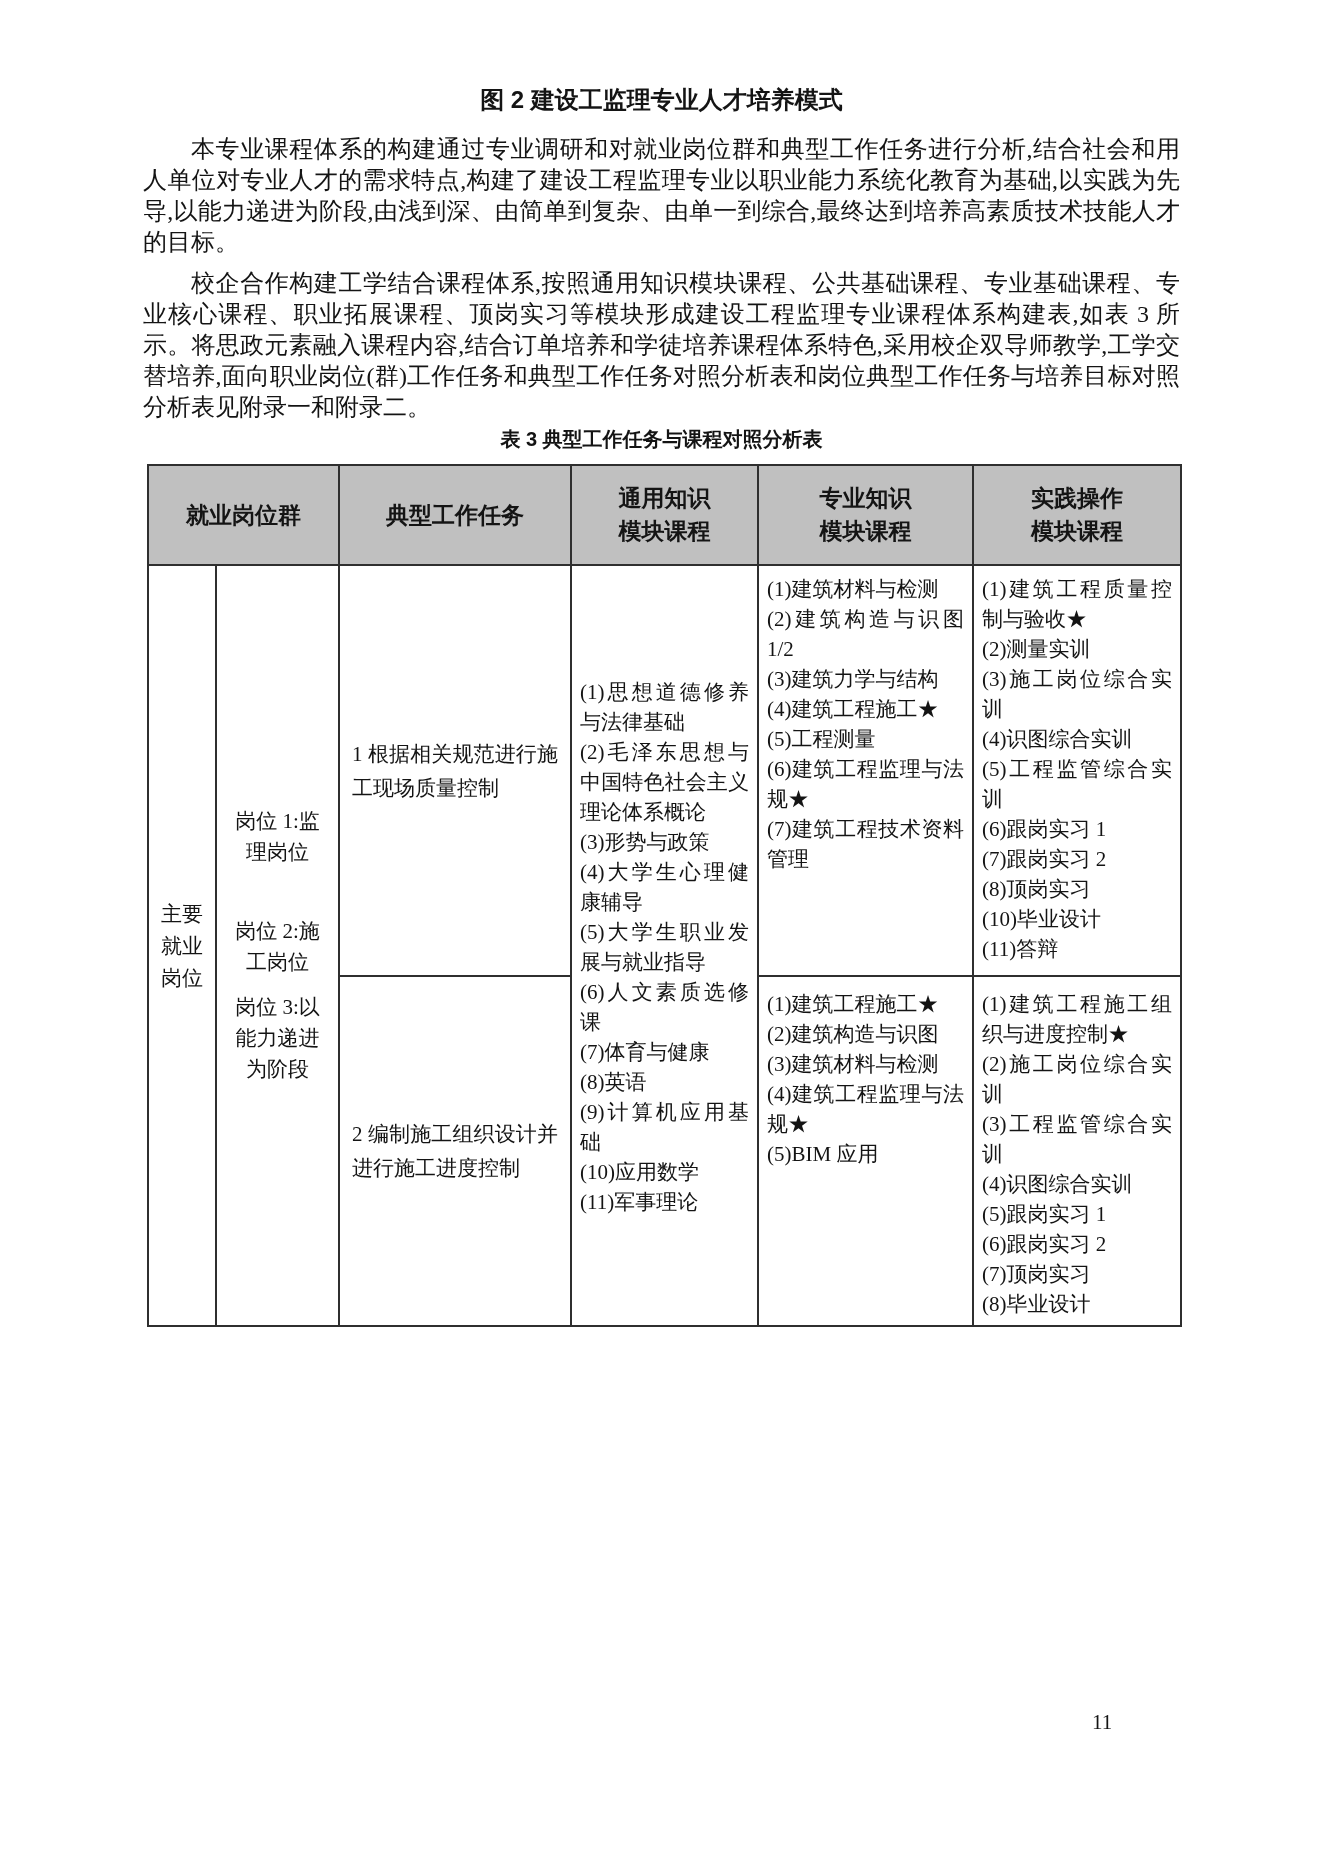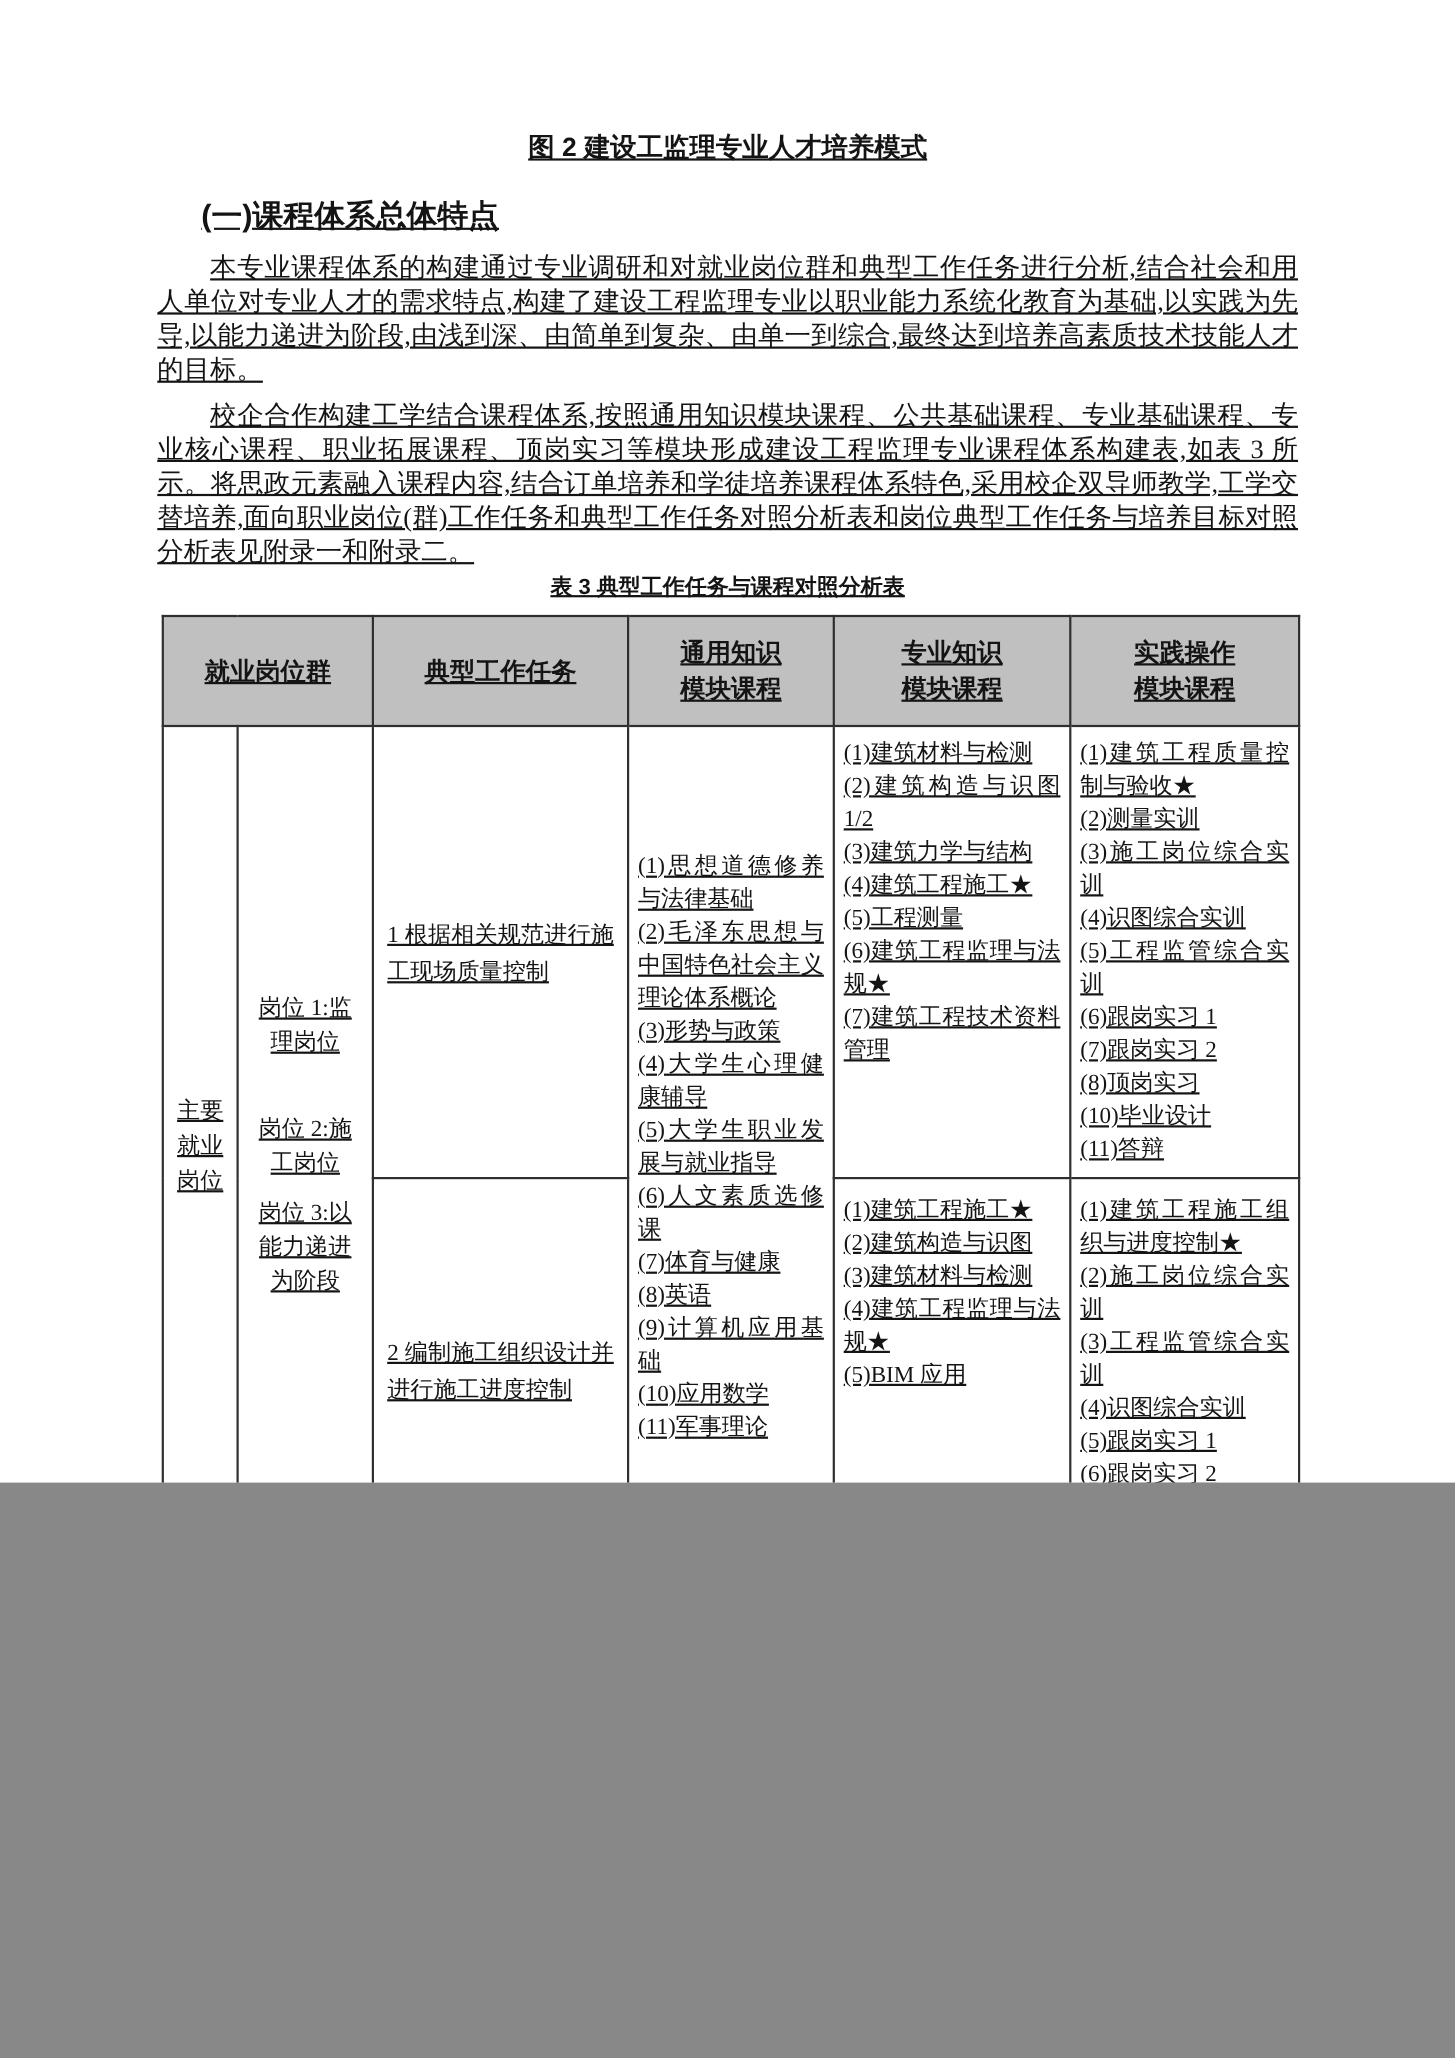--- a/index.html
+++ b/index.html
@@ -1,26 +1,25 @@
 <!DOCTYPE html>
 <html><head>
 <meta charset="utf-8">
 <style>
   html,body { margin:0; padding:0; background:#888; }
   .page {
     position:relative;
-    width:1323px; height:1348px;
+    width:1323px; height:1871px;
     margin:0 auto;
     background:#ffffff;
     font-family:"Liberation Serif","DejaVu Serif",serif;
     color:#141414;
     overflow:hidden;
     box-sizing:border-box;
-    padding-top:118px;
-    text-decoration:underline;
+    padding-top:83px;
   }
   .caption {
     margin:0 143px;
     text-align:center;
     font-family:"Liberation Sans","DejaVu Sans",sans-serif;
     font-weight:bold;
     font-size:24px; line-height:33px;
   }
   .h1 {
     margin:36px 143px 0 215px;
@@ -107,21 +106,20 @@
   }
 </style>
 </head>
 <body>
 
 <div class="page">
 
   <div class="caption">图 2  建设工监理专业人才培养模式</div>
 
 
-  <div class="h2">(一)课程体系总体特点</div>
 
   <p class="body-para">本专业课程体系的构建通过专业调研和对就业岗位群和典型工作任务进行分析,结合社会和用人单位对专业人才的需求特点,构建了建设工程监理专业以职业能力系统化教育为基础,以实践为先导,以能力递进为阶段,由浅到深、由简单到复杂、由单一到综合,最终达到培养高素质技术技能人才的目标。</p>
 
   <p class="body-para">校企合作构建工学结合课程体系,按照通用知识模块课程、公共基础课程、专业基础课程、专业核心课程、职业拓展课程、顶岗实习等模块形成建设工程监理专业课程体系构建表,如表 3 所示。将思政元素融入课程内容,结合订单培养和学徒培养课程体系特色,采用校企双导师教学,工学交替培养,面向职业岗位(群)工作任务和典型工作任务对照分析表和岗位典型工作任务与培养目标对照分析表见附录一和附录二。</p>
 
   <div class="table-title">表 3  典型工作任务与课程对照分析表</div>
 
   <table class="task-table">
     <colgroup>
       <col style="width:68px">

